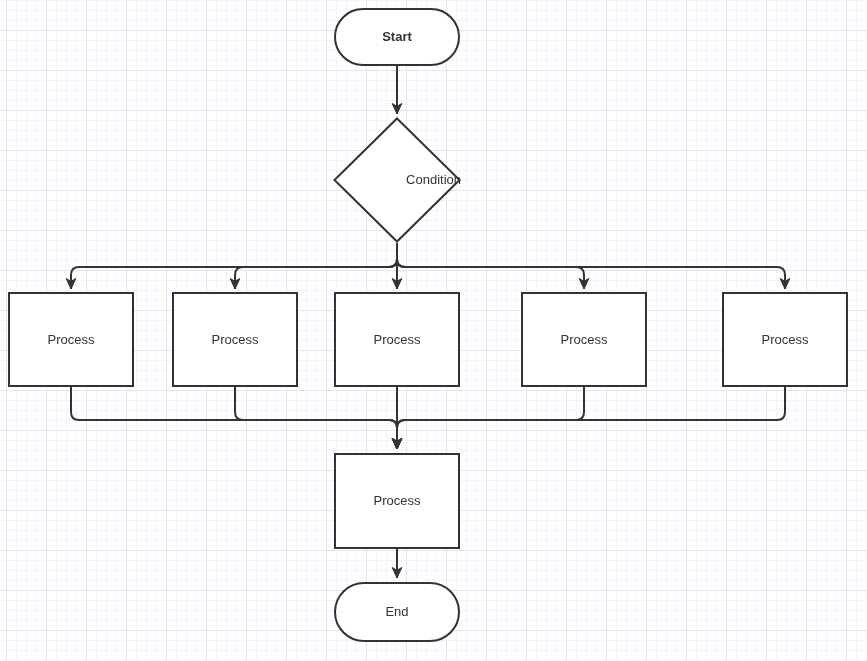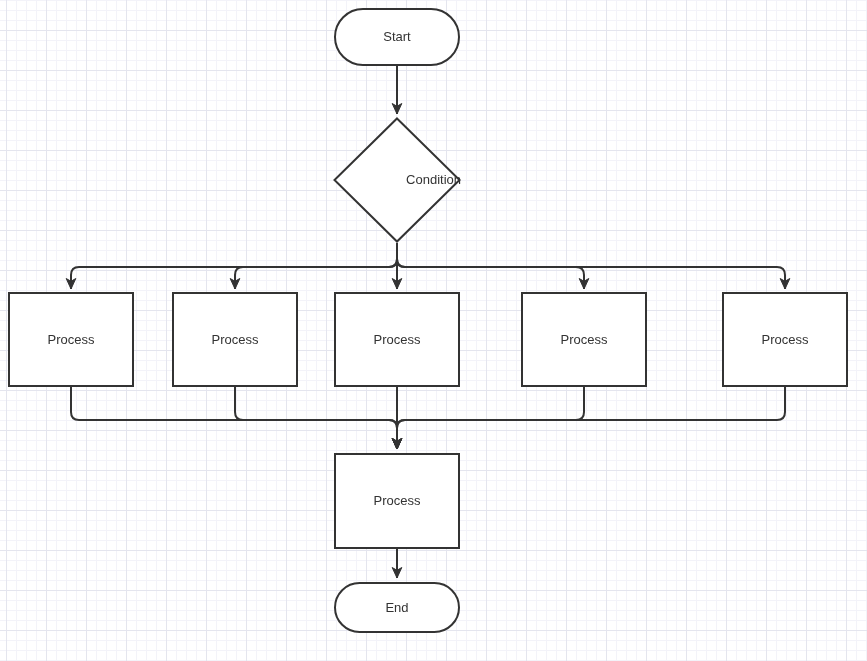--- a/index.html
+++ b/index.html
@@ -51,29 +51,29 @@
   }
   .decision svg {
     position: absolute;
     left: 0; top: 0;
   }
   .decision .label {
     position: relative;
     z-index: 1;
   }
   
-  .n-start   { left: 334px; top:   8px; width: 126px; height: 58px; }
+  .n-start   { left: 334px; top:   8px; width: 126px; height: 58px; font-weight: bold; }
   .n-cond    { left: 333px; top: 117px; width: 128px; height: 126px; }
   .n-p1      { left:   8px; top: 292px; width: 126px; height: 95px; }
   .n-p2      { left: 172px; top: 292px; width: 126px; height: 95px; }
   .n-p3      { left: 334px; top: 292px; width: 126px; height: 95px; }
   .n-p4      { left: 521px; top: 292px; width: 126px; height: 95px; }
   .n-p5      { left: 722px; top: 292px; width: 126px; height: 95px; }
   .n-merge   { left: 334px; top: 453px; width: 126px; height: 96px; }
-  .n-end     { left: 334px; top: 582px; width: 126px; height: 51px; }
+  .n-end     { left: 334px; top: 582px; width: 126px; height: 60px; }
 </style>
 </head>
 <body>
 
 <div class="canvas">
 
   <svg class="edges" width="867" height="661" viewBox="0 0 867 661">
     <defs>
       <marker id="arrowhead" viewBox="0 0 14 14" refX="12.5" refY="7" markerWidth="14" markerHeight="14" orient="auto" markerUnits="userSpaceOnUse">
         <path d="M2,2.2 L12.5,7 L2,11.8 L4.8,7 Z" fill="#333333" stroke="#333333" stroke-linejoin="round"></path>

